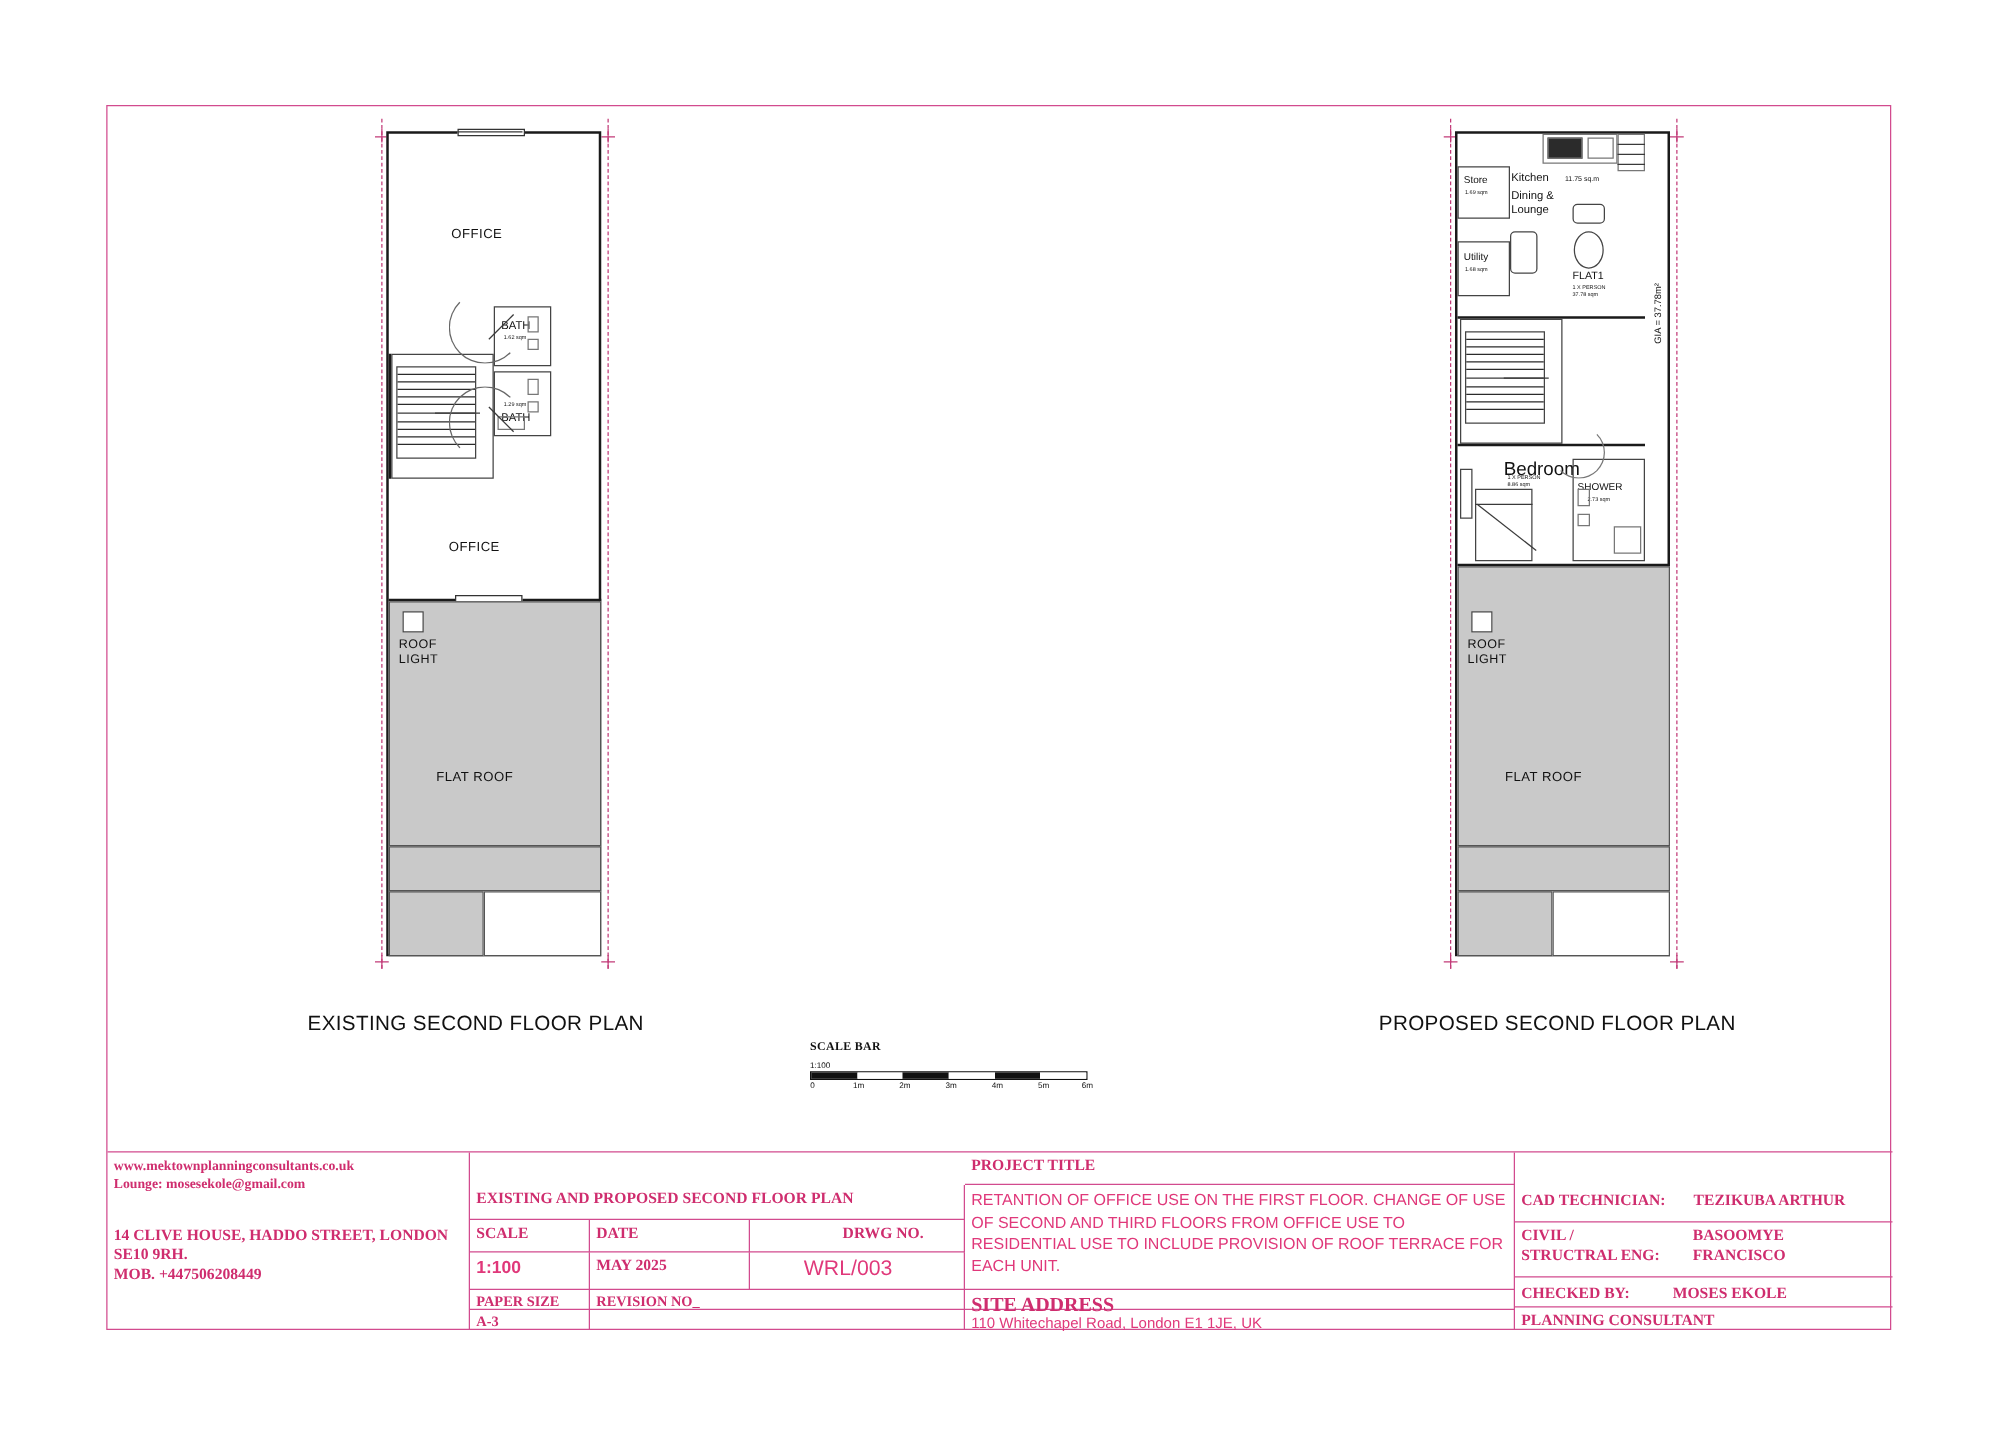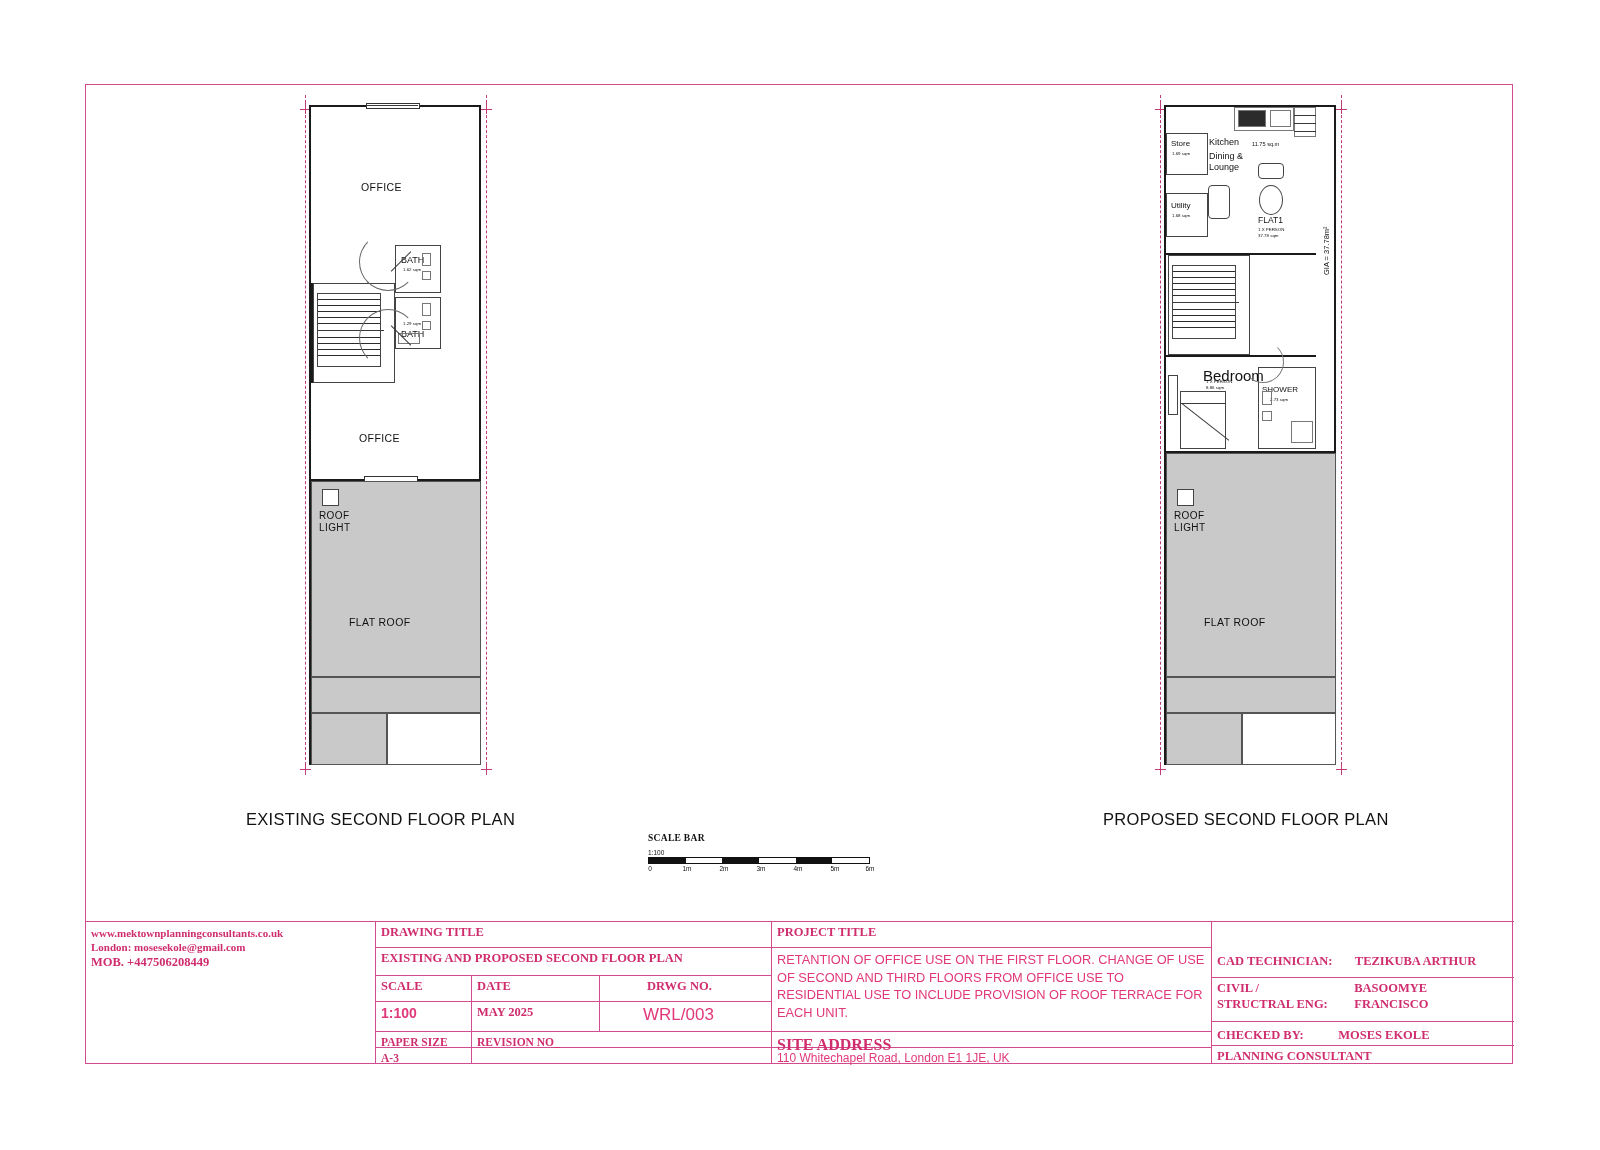--- a/index.html
+++ b/index.html
@@ -427,38 +427,37 @@
       <div style="left:150px;">4m</div>
       <div style="left:187px;">5m</div>
       <div style="left:222px;">6m</div>
     </div>
   </div>
 
   <div class="titleblock">
 
     <div class="tb-cell tb-b-r" style="left:0;top:0;width:290px;height:142px;">
       <div class="serif-red-b small" style="margin-top:2px;">www.mektownplanningconsultants.co.uk</div>
-      <div class="serif-red-b small">London: mosesekole@gmail.com</div>
+      <div class="serif-red-b small">Lounge: mosesekole@gmail.com</div>
+      <div class="serif-red-b" style="white-space:pre-line;margin-top:26px;">14 CLIVE HOUSE, HADDO STREET, LONDON
+SE10 9RH.</div>
       <div class="serif-red-b">MOB. +447506208449</div>
     </div>
 
-    <div class="tb-cell tb-b-r tb-b-b" style="left:290px;top:0;width:396px;height:26px;">
-      <div class="serif-red-b hdr">DRAWING TITLE</div>
-    </div>
     <div class="tb-cell tb-b-r tb-b-b" style="left:290px;top:26px;width:396px;height:28px;">
       <div class="serif-red-b hdr">EXISTING AND PROPOSED SECOND FLOOR PLAN</div>
     </div>
 
     <div class="tb-cell tb-b-r tb-b-b" style="left:290px;top:54px;width:96px;height:26px;">
       <div class="serif-red-b hdr">SCALE</div>
     </div>
     <div class="tb-cell tb-b-r tb-b-b" style="left:386px;top:54px;width:128px;height:26px;">
       <div class="serif-red-b hdr">DATE</div>
     </div>
-    <div class="tb-cell tb-b-r tb-b-b" style="left:514px;top:54px;width:172px;height:26px;">
+    <div class="tb-cell tb-b-r tb-b-b" style="left:514px;top:54px;width:172px;height:26px;text-align:center;">
       <div class="serif-red-b hdr" style="padding-left:42px;">DRWG NO.</div>
     </div>
 
     <div class="tb-cell tb-b-r tb-b-b" style="left:290px;top:80px;width:96px;height:30px;">
       <div class="sans-red-b" style="font-size:14px;">1:100</div>
     </div>
     <div class="tb-cell tb-b-r tb-b-b" style="left:386px;top:80px;width:128px;height:30px;">
       <div class="serif-red-b hdr">MAY 2025</div>
     </div>
     <div class="tb-cell tb-b-r tb-b-b" style="left:514px;top:80px;width:172px;height:30px;">

